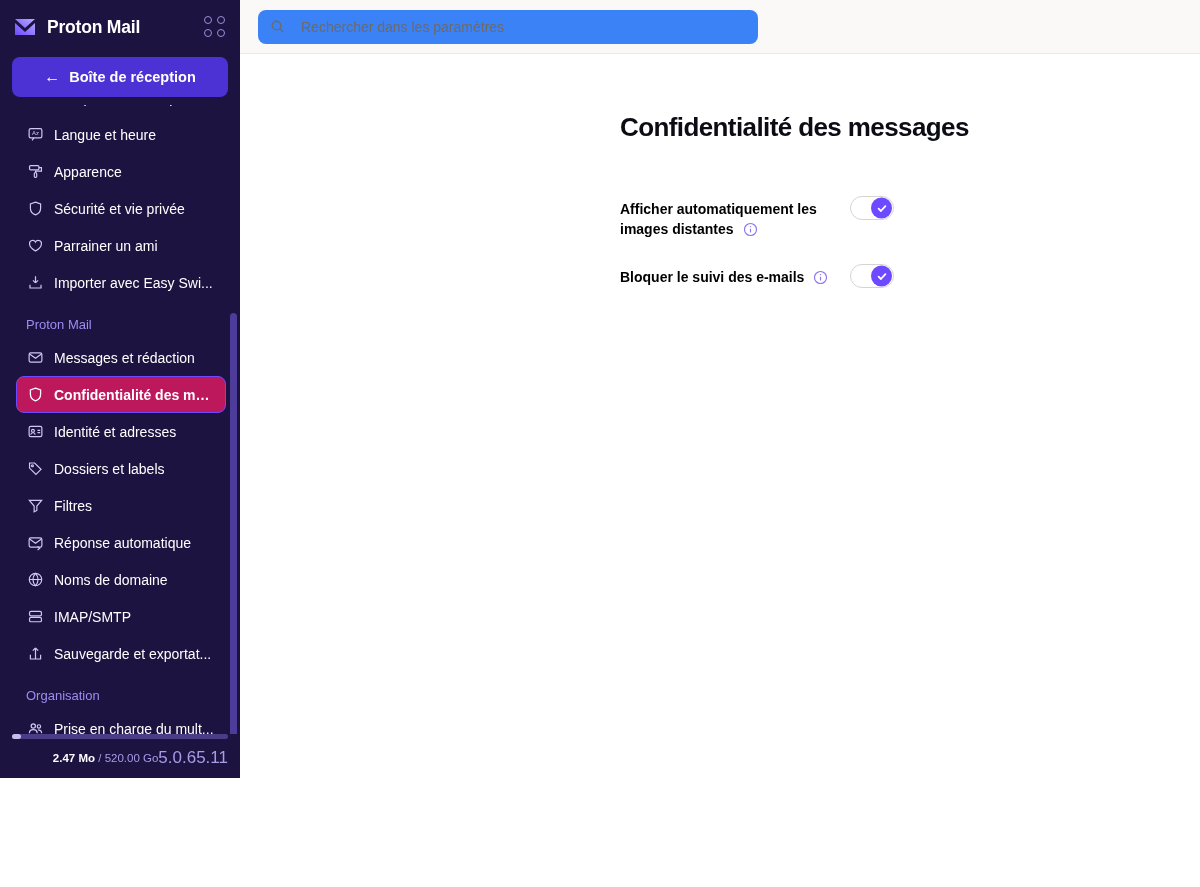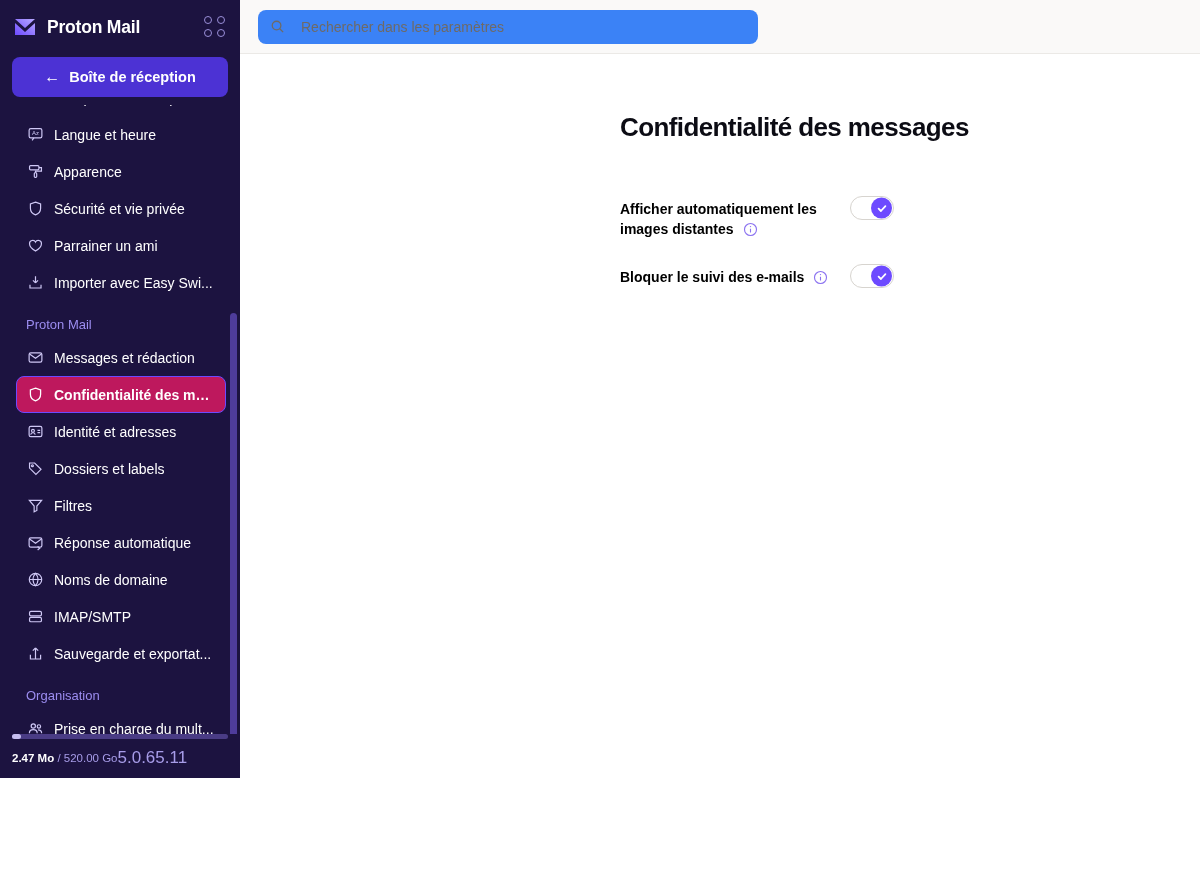--- a/index.html
+++ b/index.html
@@ -147,21 +147,21 @@
   }
   .storage-fill {
     position: absolute; left: 0; top: 0; bottom: 0;
     width: 9px;
     border-radius: 3px;
     background: #c5bdf0;
   }
   .storage-row {
     display: flex;
     align-items: center;
-    justify-content: flex-start;
+    justify-content: flex-end;
     font-size: 11.5px;
   }
   .storage-used { color: #ffffff; font-weight: bold; }
   .storage-total { color: #a79ce8; }
   .app-version { color: #a79ce8; font-size: 17px; }
 
   
   .main {
     flex: 1 1 auto;
     height: 887px;

